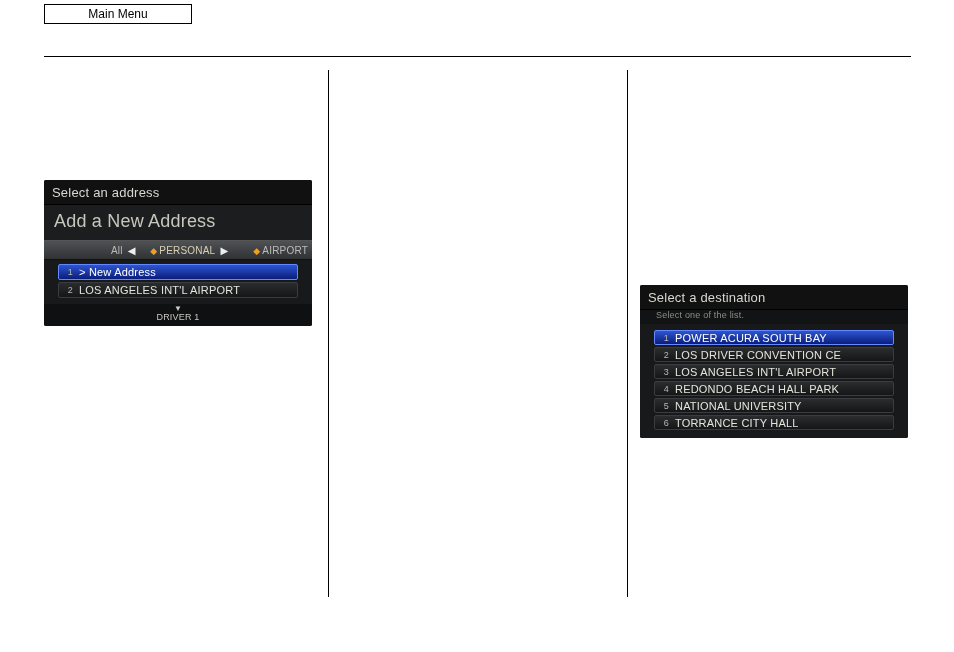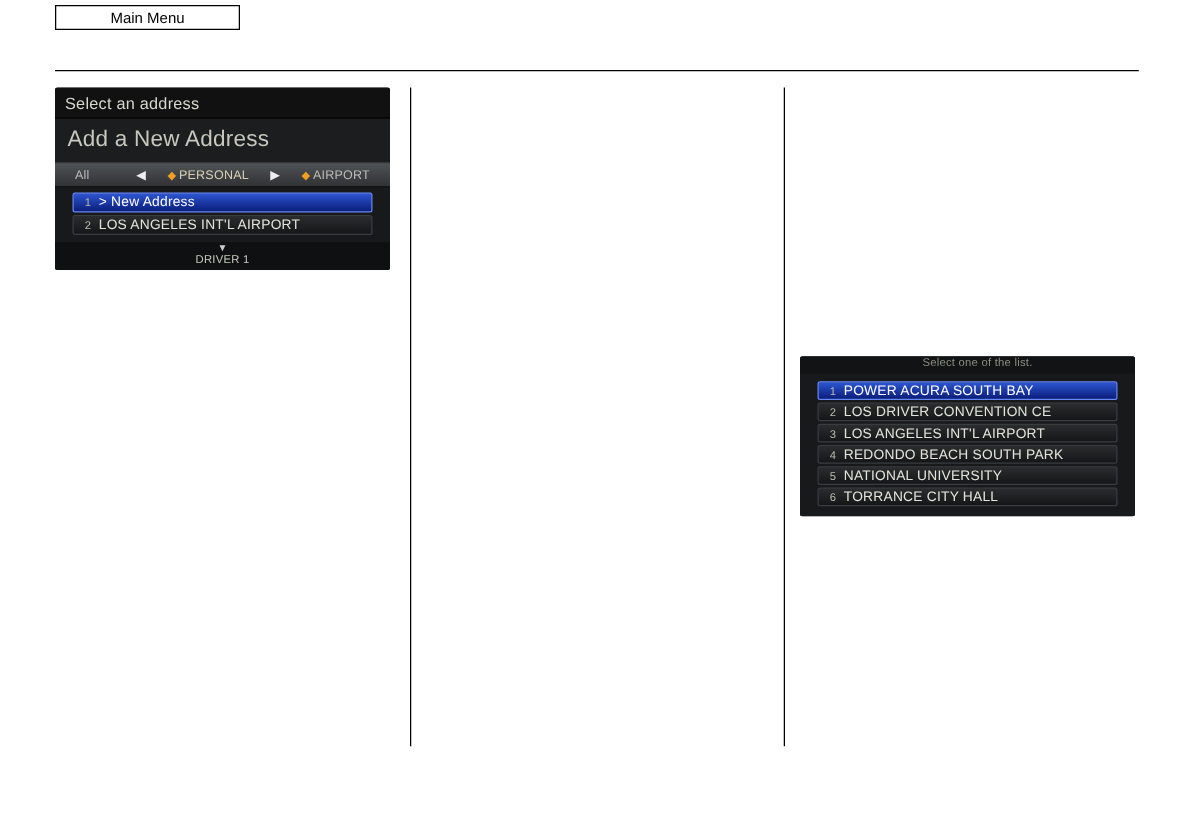--- a/index.html
+++ b/index.html
@@ -81,23 +81,23 @@
     justify-content: center;
     gap: 0;
     background: linear-gradient(#4f5255,#303234);
     height: 20px;
     border-top: 1px solid #555;
     border-bottom: 1px solid #111;
     font-size: 10px;
   }
   .ns-tabs .tab {
     flex: 1;
-    text-align: left;
+    text-align: right;
     color: #bcbcb6;
-    padding: 2px 16px;
+    padding: 2px 4px;
   }
   .ns-tabs .tab.active {
     color: #d9d0b4;
   }
   .ns-tabs .arrow {
     width: 10px; text-align: center; color: #eee;
   }
   .pin { color:#f0a020; font-size:9px; margin-right:2px; }
   .ns-list {
     background: #17191b;
@@ -134,29 +134,29 @@
     font-size: 9px;
     color: #c8c8bd;
   }
   .ns-foot .tri {
     display:block;
     font-size:8px;
     color:#ccc;
     line-height:6px;
   }
   .ns-sub-small {
-    text-align:center;
+    text-align:left;
     font-size:9px;
     color:#8d8d82;
     padding: 0 0 4px 16px;
     background:#121315;
   }
 
   
-  .screen-addr { }
+  .screen-addr { margin-top: 110px; }
   
   .screen-dest { margin-top: 215px; }
   .nav-screen.dest { width: 268px; }
   .dest .ns-list { padding: 4px 14px 6px 14px; }
   .dest .ns-row { height: 15px; }
 </style>
 </head>
 <body>
 
 <div class="main-menu-btn">Main Menu</div>
@@ -194,37 +194,38 @@
     </div>
   </div>
 
   <div class="col col2">
     <div class="col-inner"></div>
   </div>
 
   <div class="col col3">
     <div class="col-inner">
       <div class="nav-screen dest screen-dest">
+        <div class="ns-title">Select a destination</div>
         <div class="ns-sub-small">Select one of the list.</div>
         <div class="ns-list">
           <div class="ns-row highlight">
             <span class="num">1</span>
             <span>POWER ACURA SOUTH BAY</span>
           </div>
           <div class="ns-row">
             <span class="num">2</span>
             <span>LOS DRIVER CONVENTION CE</span>
           </div>
           <div class="ns-row">
             <span class="num">3</span>
             <span>LOS ANGELES INT'L AIRPORT</span>
           </div>
           <div class="ns-row">
             <span class="num">4</span>
-            <span>REDONDO BEACH SOUTH PARK</span>
+            <span>REDONDO BEACH HALL PARK</span>
           </div>
           <div class="ns-row">
             <span class="num">5</span>
             <span>NATIONAL UNIVERSITY</span>
           </div>
           <div class="ns-row">
             <span class="num">6</span>
             <span>TORRANCE CITY HALL</span>
           </div>
         </div>

